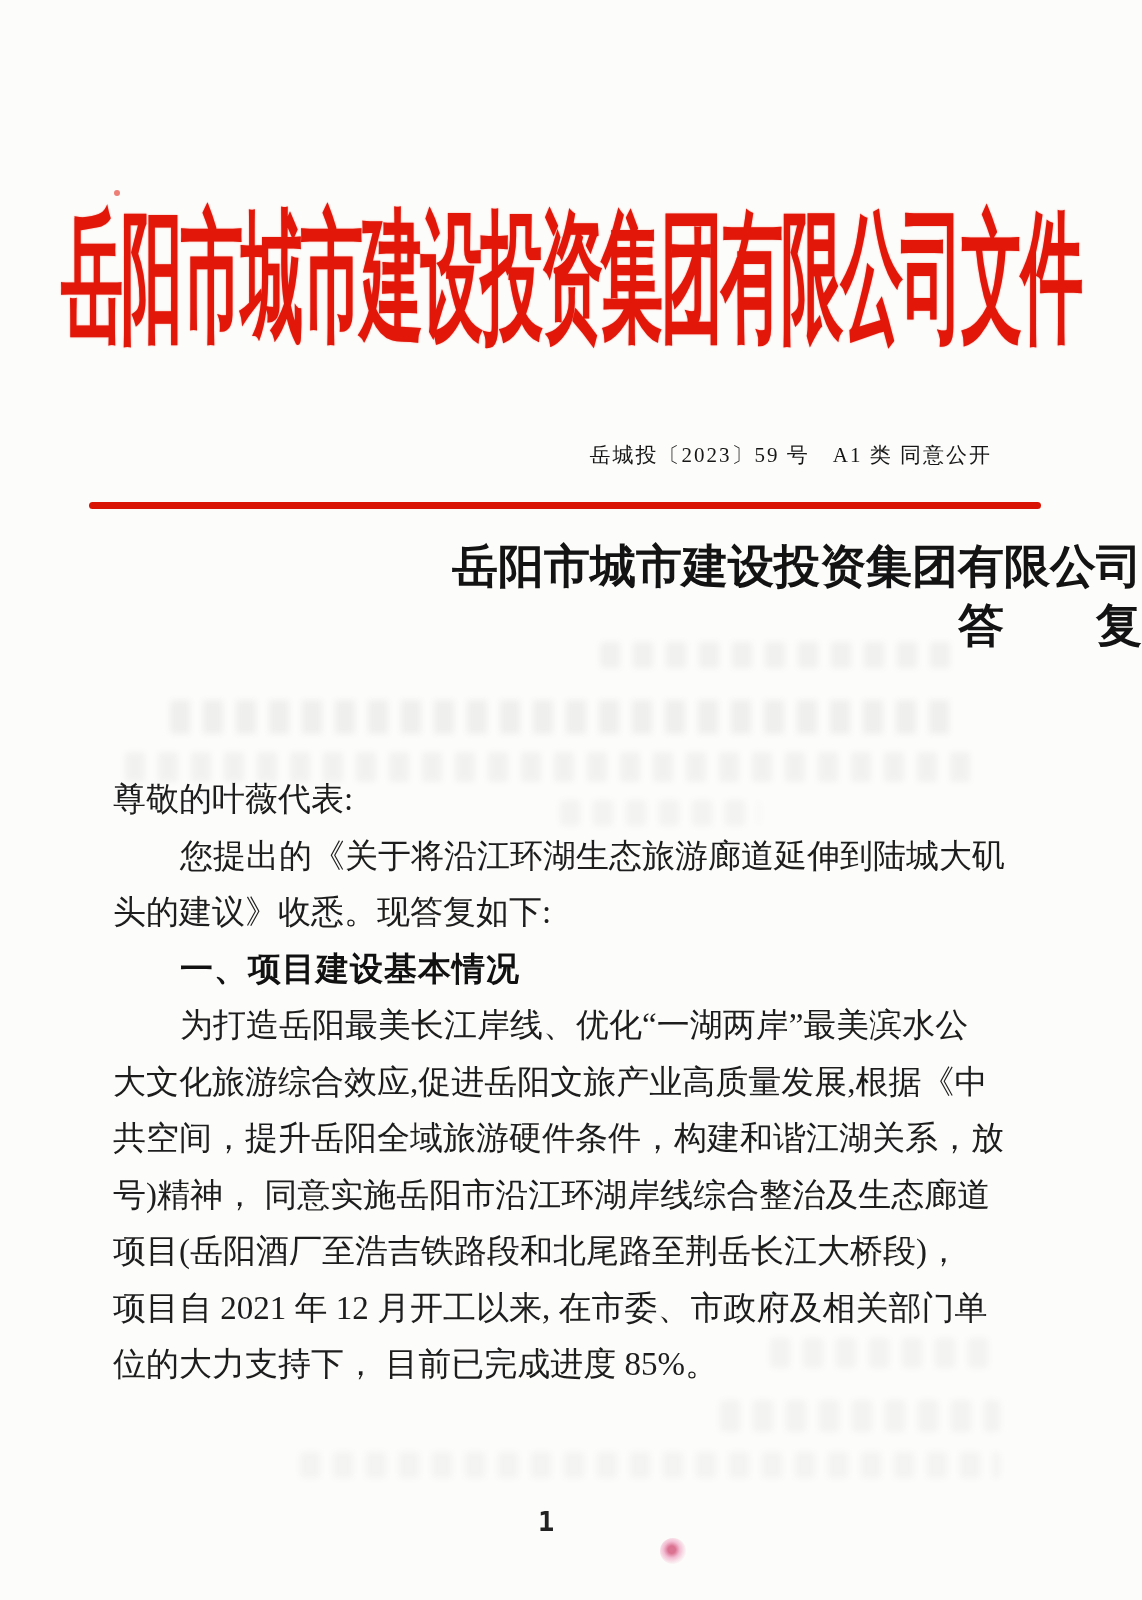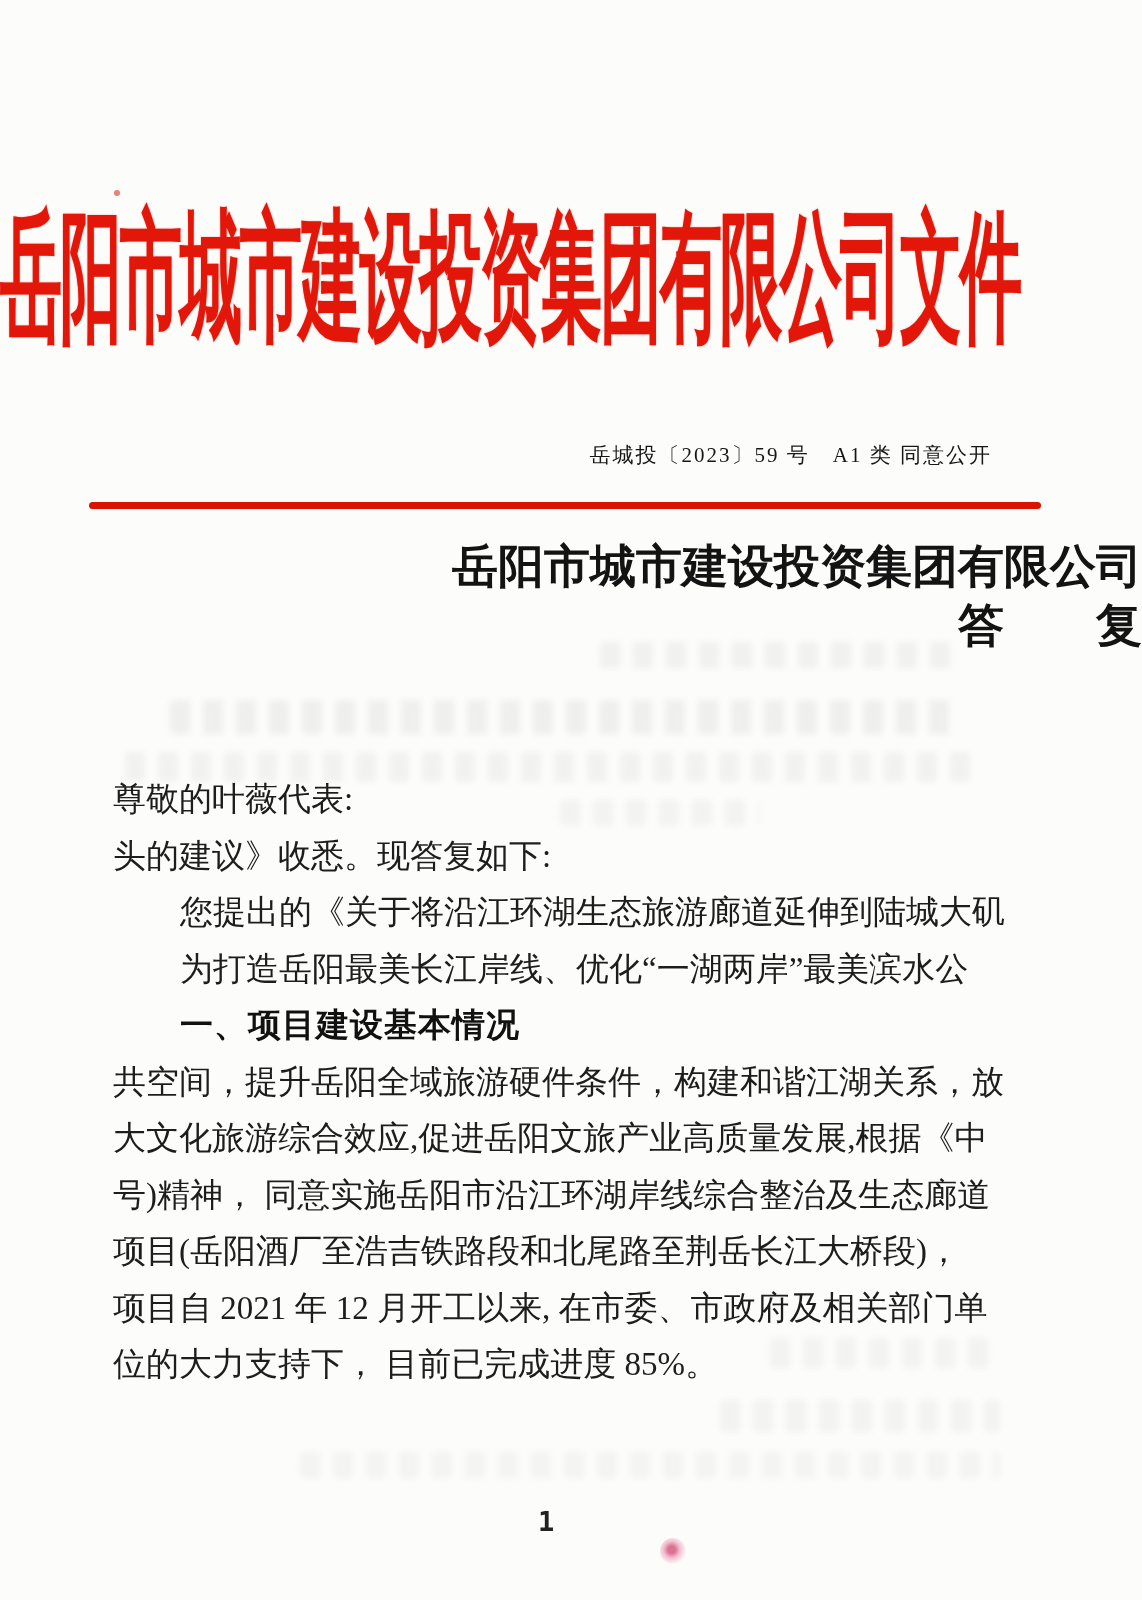--- a/index.html
+++ b/index.html
@@ -20,20 +20,21 @@
     font-family: "Liberation Serif", serif;
     color: var(--ink);
   }
 
   
   .letterhead {
     position: absolute;
     top: 204px;
     left: 0;
     width: 100%;
+    text-align: center;
     color: var(--header-red);
     font-weight: bold;
     white-space: nowrap;
   }
   .letterhead .stretch {
     display: inline-block;
     font-size: 62px;
     line-height: 64px;
     letter-spacing: -2px;
     transform: scaleY(2.3);
@@ -170,26 +171,26 @@
     <div class="t-line">答　　复</div>
   </div>
 
   <div class="ghost g1"></div>
   <div class="ghost g2"></div>
   <div class="ghost g3"></div>
   <div class="ghost g4"></div>
 
   <div class="body-text">
     <div class="line">尊敬的叶薇代表:</div>
+    <div class="line indent">您提出的《关于将沿江环湖生态旅游廊道延伸到陆城大矶</div>
     <div class="line">头的建议》收悉。现答复如下:</div>
-    <div class="line indent">您提出的《关于将沿江环湖生态旅游廊道延伸到陆城大矶</div>
+    <div class="line indent section-heading">一、项目建设基本情况</div>
     <div class="line indent">为打造岳阳最美长江岸线、优化“一湖两岸”最美滨水公</div>
-    <div class="line indent section-heading">一、项目建设基本情况</div>
+    <div class="line">大文化旅游综合效应,促进岳阳文旅产业高质量发展,根据《中</div>
     <div class="line">共空间，提升岳阳全域旅游硬件条件，构建和谐江湖关系，放</div>
-    <div class="line">大文化旅游综合效应,促进岳阳文旅产业高质量发展,根据《中</div>
     <div class="line">号)精神， 同意实施岳阳市沿江环湖岸线综合整治及生态廊道</div>
     <div class="line">项目(岳阳酒厂至浩吉铁路段和北尾路至荆岳长江大桥段)，</div>
     <div class="line">项目自 2021 年 12 月开工以来, 在市委、市政府及相关部门单</div>
     <div class="line">位的大力支持下， 目前已完成进度 85%。</div>
   </div>
 
   <div class="ghost g5"></div>
   <div class="ghost g6"></div>
   <div class="ghost g7"></div>
 

